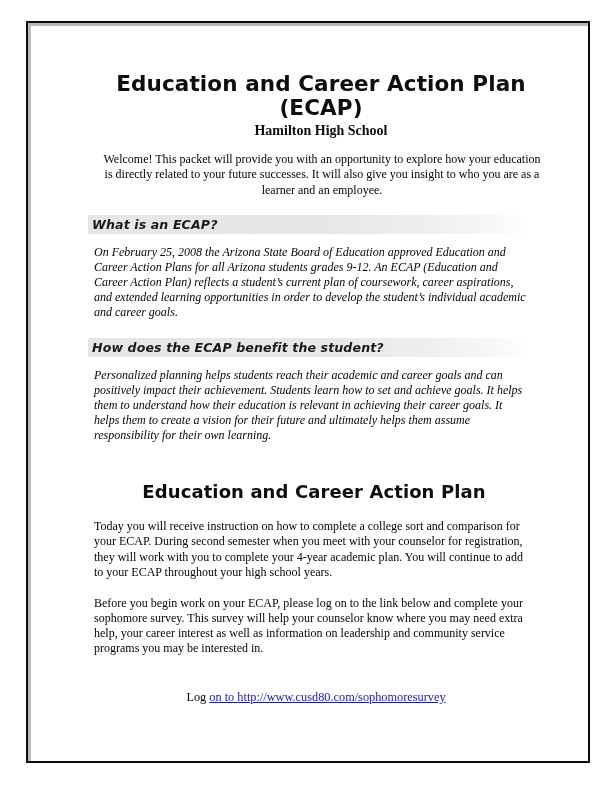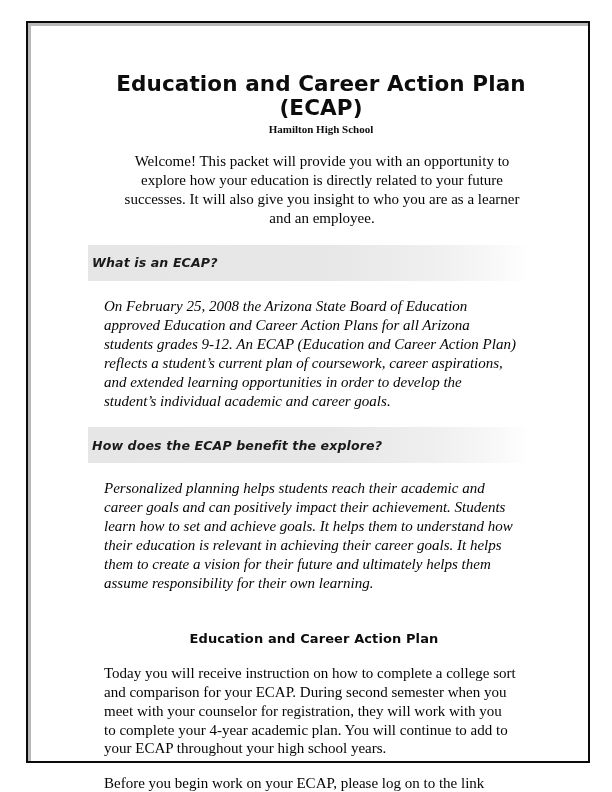--- a/index.html
+++ b/index.html
@@ -46,47 +46,47 @@
     font-size: 21.5px;
     letter-spacing: 0.1px;
     text-align: center;
     margin: 23px 0 3px 0;
     line-height: 1.12;
     color: #0d0d0d;
   }
   .doc-subtitle {
     font-family: "Liberation Serif", serif;
     font-weight: bold;
-    font-size: 11px;
+    font-size: 14px;
     text-align: center;
     margin: 0 0 0 0;
     line-height: 1.15;
     color: #0d0d0d;
   }
 
   
   p.body-text {
     font-family: "Liberation Serif", serif;
-    font-size: 15px;
+    font-size: 12px;
     line-height: 1.265;
-    margin: 16px;
+    margin: 6px;
     color: #050505;
   }
   p.body-text.centered {
     text-align: center;
   }
   .welcome-block {
     margin-top: 13px;
     padding: 0 7px 0 9px;
   }
 
   
   .section-bar {
     position: relative;
-    height: 36px;
+    height: 19px;
     margin-top: 17px;
     margin-left: 0;
     width: 442px;
     background: linear-gradient(to right, #e6e6e6 0%, #e7e7e7 55%, #efefef 78%, #f8f8f8 92%, #ffffff 100%);
     display: flex;
     align-items: center;
   }
   .section-bar-label {
     font-family: "DejaVu Sans", sans-serif;
     font-style: italic;
@@ -101,21 +101,21 @@
   .section-body {
     margin-top: 11px;
     width: 444px;
     font-style: italic;
   }
 
   
   .mid-heading {
     font-family: "DejaVu Sans", sans-serif;
     font-weight: bold;
-    font-size: 13px;
+    font-size: 18px;
     text-align: center;
     color: #0d0d0d;
     letter-spacing: 0.1px;
     line-height: 1.1;
   }
   .mid-heading.h-ecap { margin: 39px 0 0 0; padding-right: 14px; }
   .mid-heading.h-survey { margin: 57px 0 0 0; padding-right: 14px; }
 
   .after-heading {
     margin-top: 17px;
@@ -159,21 +159,21 @@
     </div>
 
     <div class="section-bar">
       <span class="section-bar-label">What is an ECAP?</span>
     </div>
     <div class="section-body">
       <p class="body-text">On February 25, 2008 the Arizona State Board of Education approved Education and Career Action Plans for all Arizona students grades 9-12. An ECAP (Education and Career Action Plan) reflects a student’s current plan of coursework, career aspirations, and extended learning opportunities in order to develop the student’s individual academic and career goals.</p>
     </div>
 
     <div class="section-bar">
-      <span class="section-bar-label">How does the ECAP benefit the explore?</span>
+      <span class="section-bar-label">How does the ECAP benefit the student?</span>
     </div>
     <div class="section-body">
       <p class="body-text">Personalized planning helps students reach their academic and career goals and can positively impact their achievement. Students learn how to set and achieve goals. It helps them to understand how their education is relevant in achieving their career goals. It helps them to create a vision for their future and ultimately helps them assume responsibility for their own learning.</p>
     </div>
 
     <h3 class="mid-heading h-ecap">Education and Career Action Plan</h3>
     <div class="after-heading">
       <p class="body-text">Today you will receive instruction on how to complete a college sort and comparison for your ECAP. During second semester when you meet with your counselor for registration, they will work with you to complete your 4-year academic plan. You will continue to add to your ECAP throughout your high school years.</p>
     </div>
 

